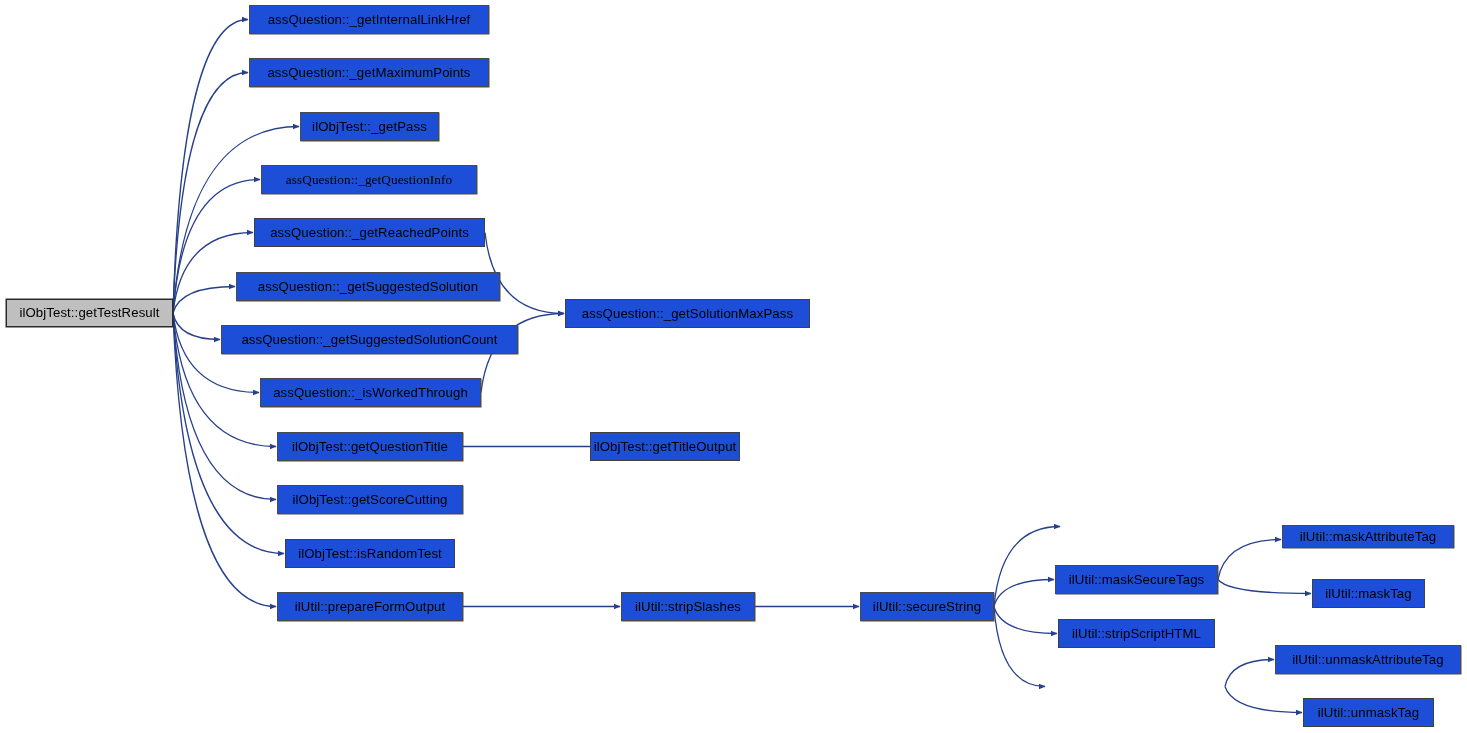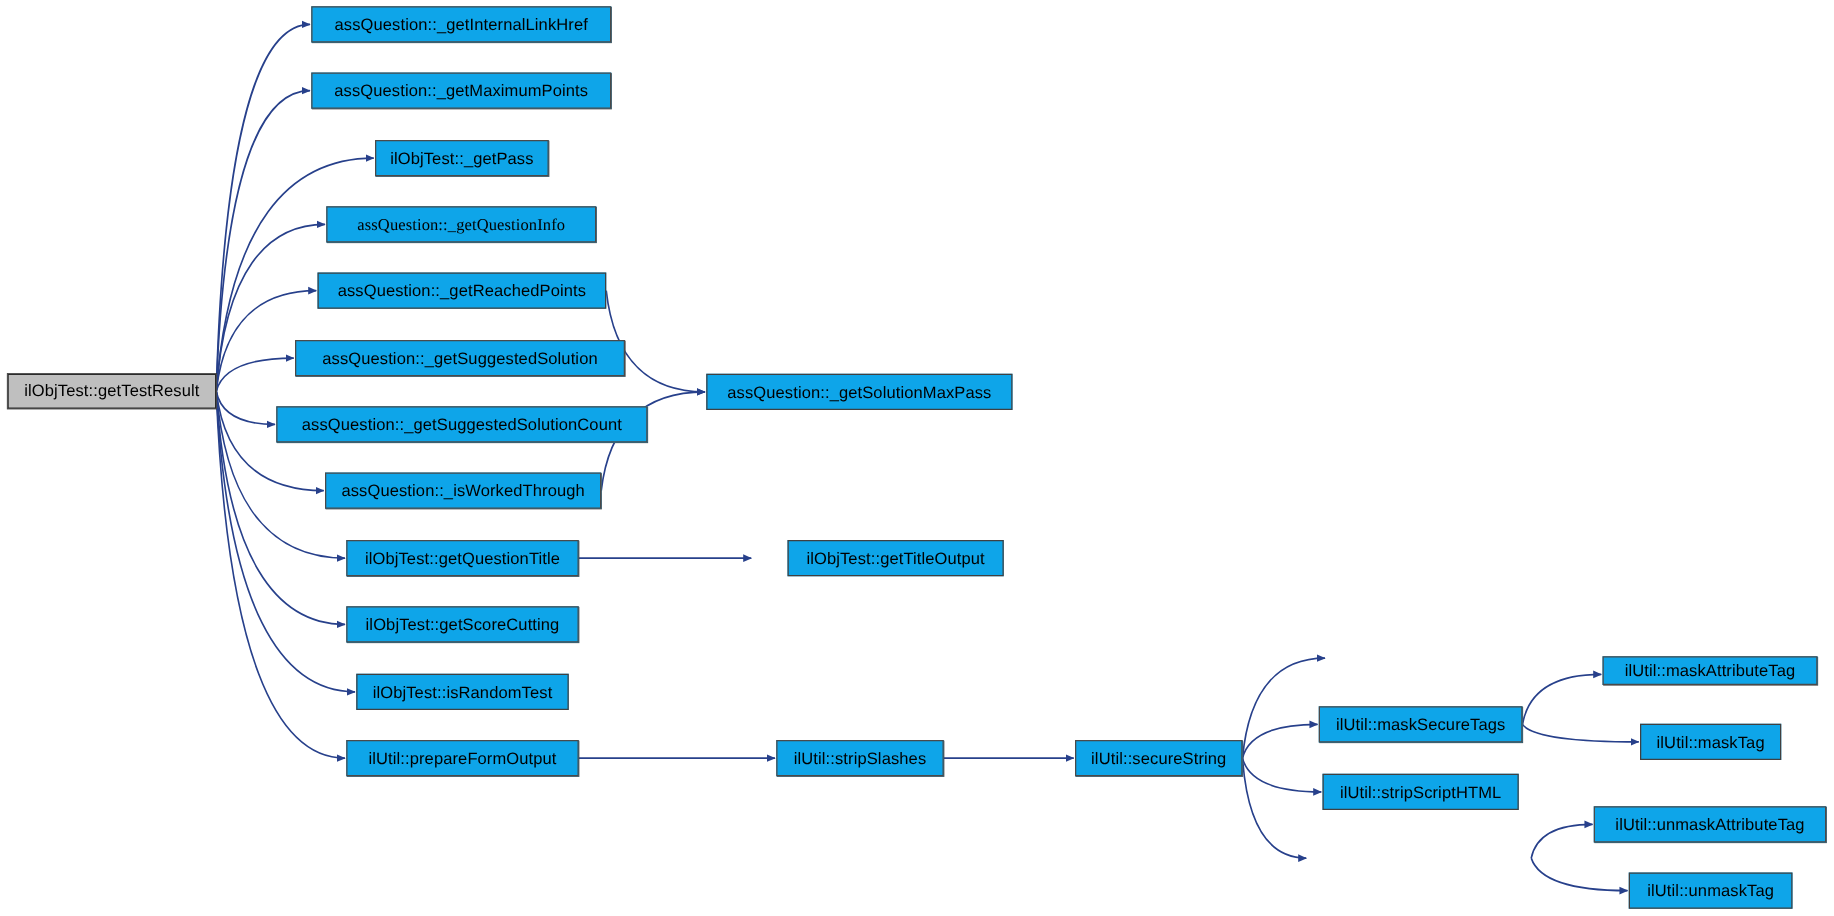--- a/index.html
+++ b/index.html
@@ -20,21 +20,21 @@
     left: 0;
     top: 0;
     width: 1467px;
     height: 733px;
     pointer-events: none;
   }
   .node {
     position: absolute;
     box-sizing: border-box;
     border: 1px solid #404040;
-    background: #0ea5e9;
+    background: #1d4ed8;
     color: #000000;
     font-size: 13.2px;
     line-height: 1;
     display: flex;
     align-items: center;
     justify-content: center;
     white-space: nowrap;
     letter-spacing: 0.1px;
     z-index: 2;
   }
@@ -119,21 +119,21 @@
     </div>
     <div class="node" style="left: 285px; top: 539px; width: 170px; height: 29px;">
       <span>ilObjTest::isRandomTest</span>
     </div>
     <div class="node thick" style="left: 277px; top: 592px; width: 186px; height: 29px;">
       <span>ilUtil::prepareFormOutput</span>
     </div>
     <div class="node" style="left: 565px; top: 299px; width: 245px; height: 29px;">
       <span>assQuestion::_getSolutionMaxPass</span>
     </div>
-    <div class="node" style="left: 630px; top: 432px; width: 173px; height: 29px;">
+    <div class="node" style="left: 590px; top: 432px; width: 150px; height: 29px;">
       <span>ilObjTest::getTitleOutput</span>
     </div>
     <div class="node thick" style="left: 621px; top: 592px; width: 134px; height: 29px;">
       <span>ilUtil::stripSlashes</span>
     </div>
     <div class="node thick" style="left: 860px; top: 592px; width: 134px; height: 29px;">
       <span>ilUtil::secureString</span>
     </div>
     <div class="node thick" style="left: 1055px; top: 565px; width: 163px; height: 29px;">
       <span>ilUtil::maskSecureTags</span>

